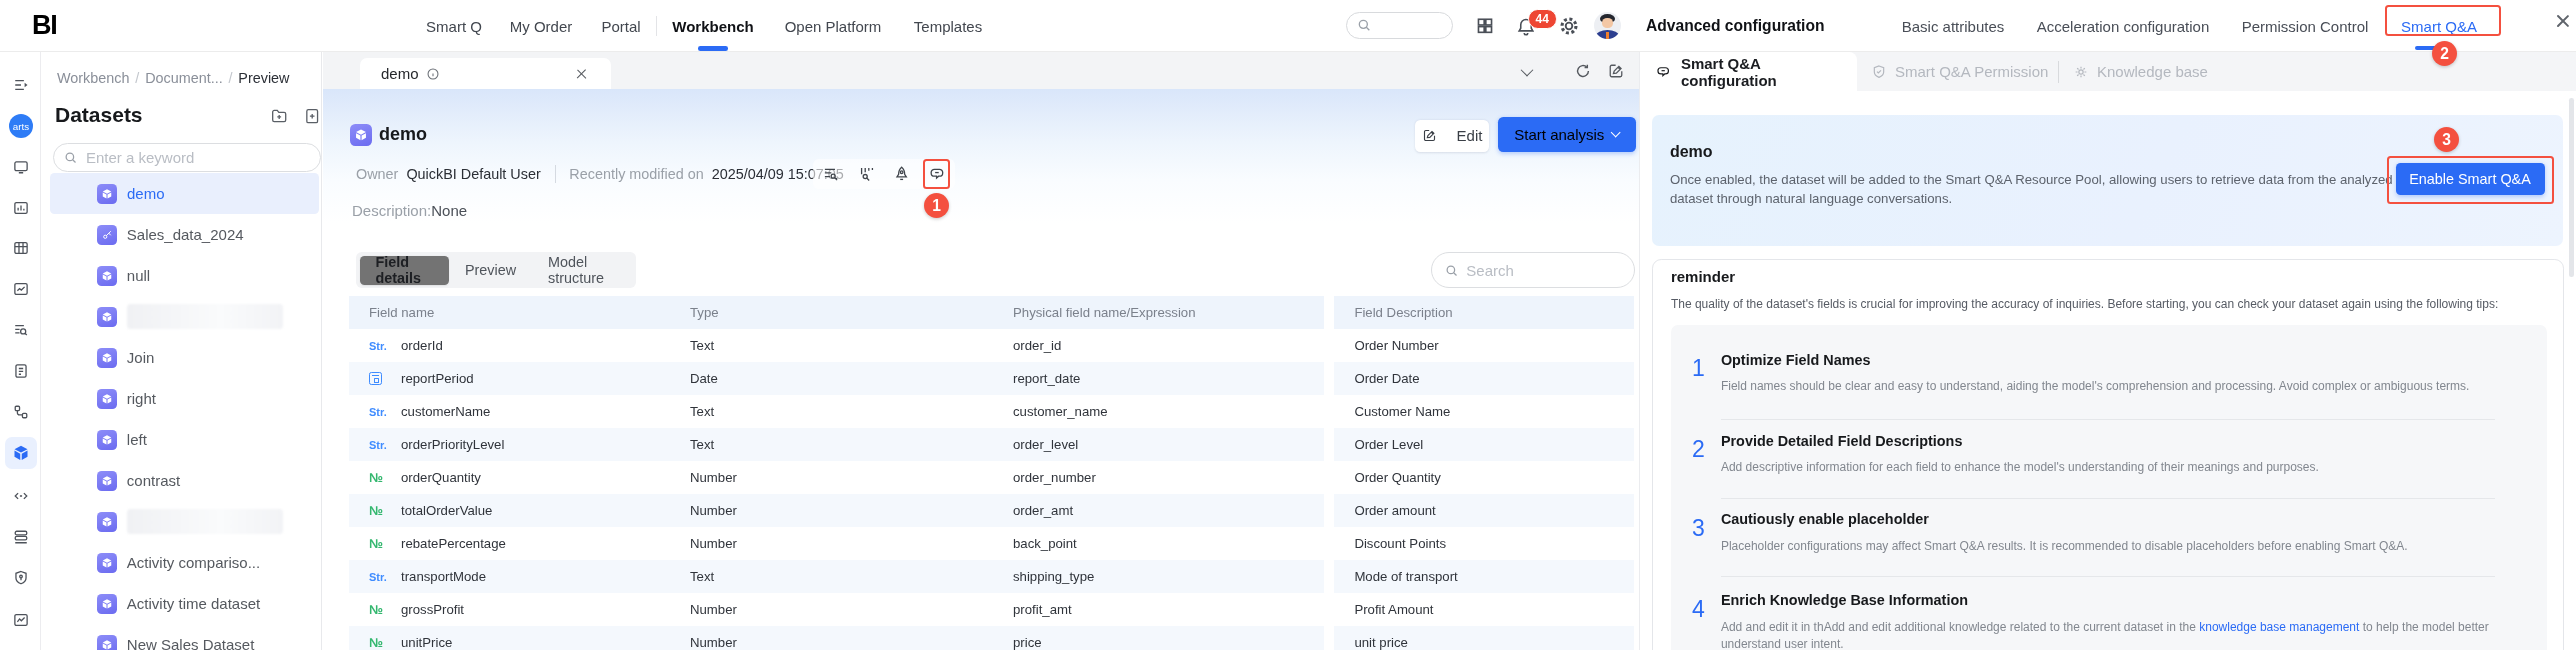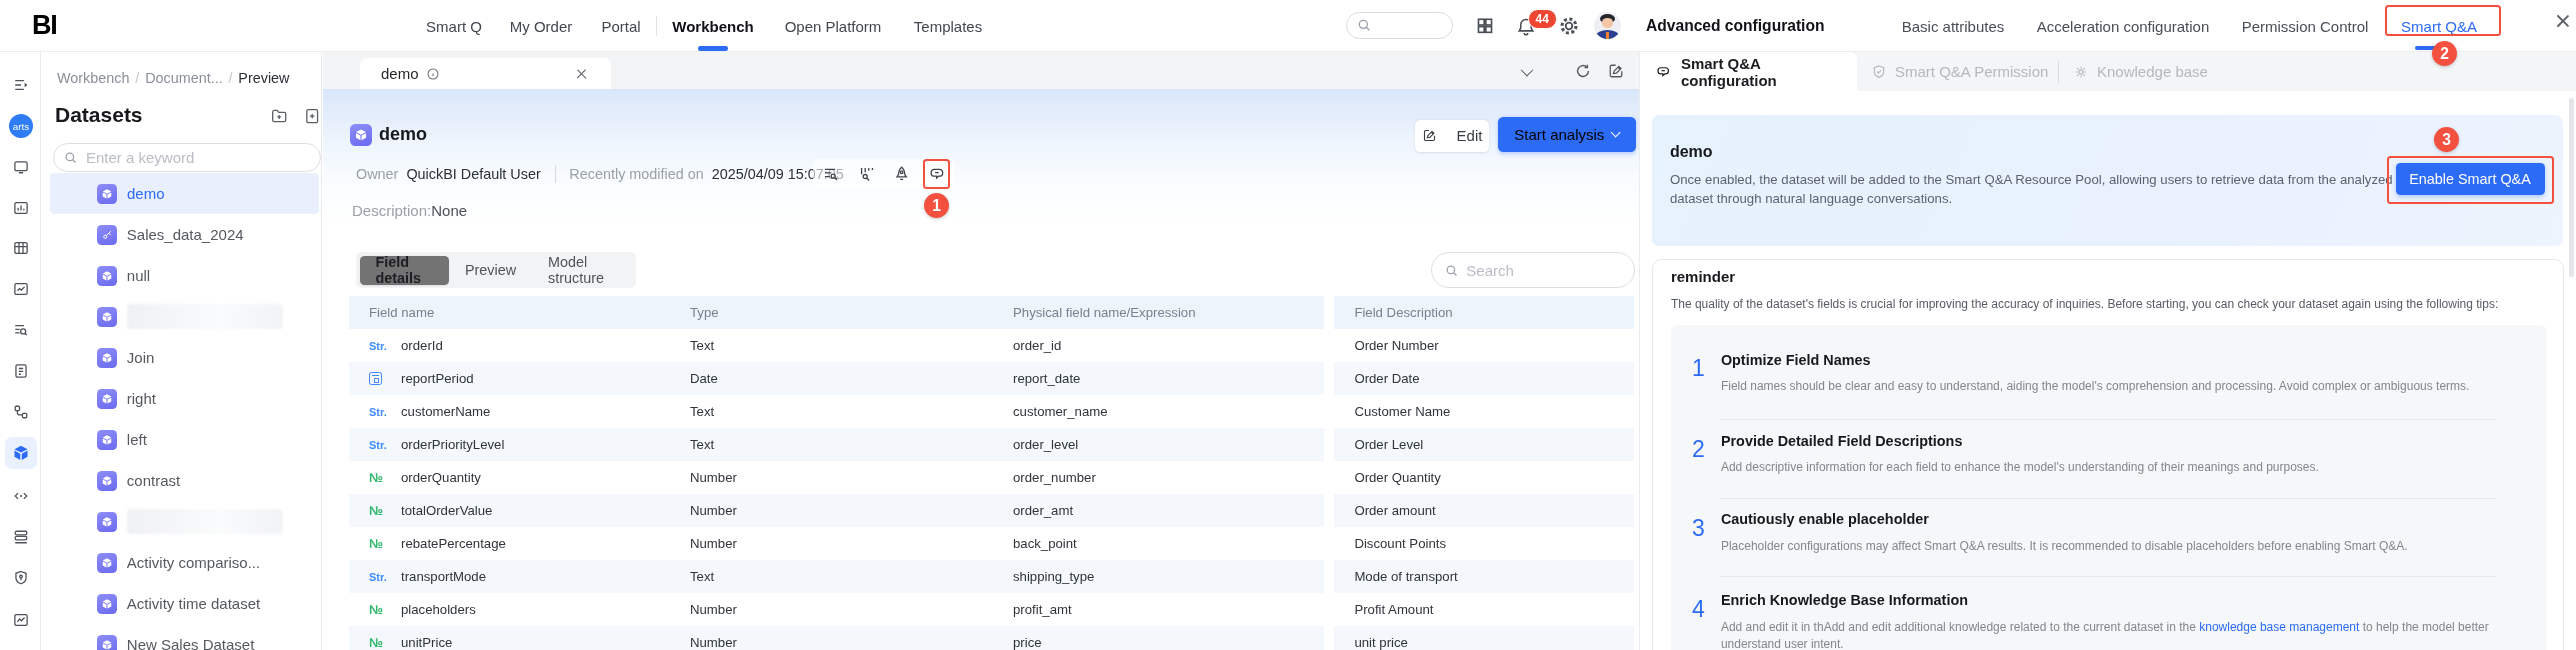--- a/index.html
+++ b/index.html
@@ -657,21 +657,21 @@
         </div>
       <div class="gut"></div>
         <div class="c4 alt">Mode of transport</div>
     </div>
     <div class="tr">
       <div class="grp">
           <div class="c1">
             <span class="fic">
               <i class="fi num">№</i>
             </span>
-            <span>placeholders</span>
+            <span>grossProfit</span>
           </div>
           <div class="c2">Number</div>
           <div class="c3">profit_amt</div>
         </div>
       <div class="gut"></div>
         <div class="c4">Profit Amount</div>
     </div>
     <div class="tr">
       <div class="grp alt">
           <div class="c1">

